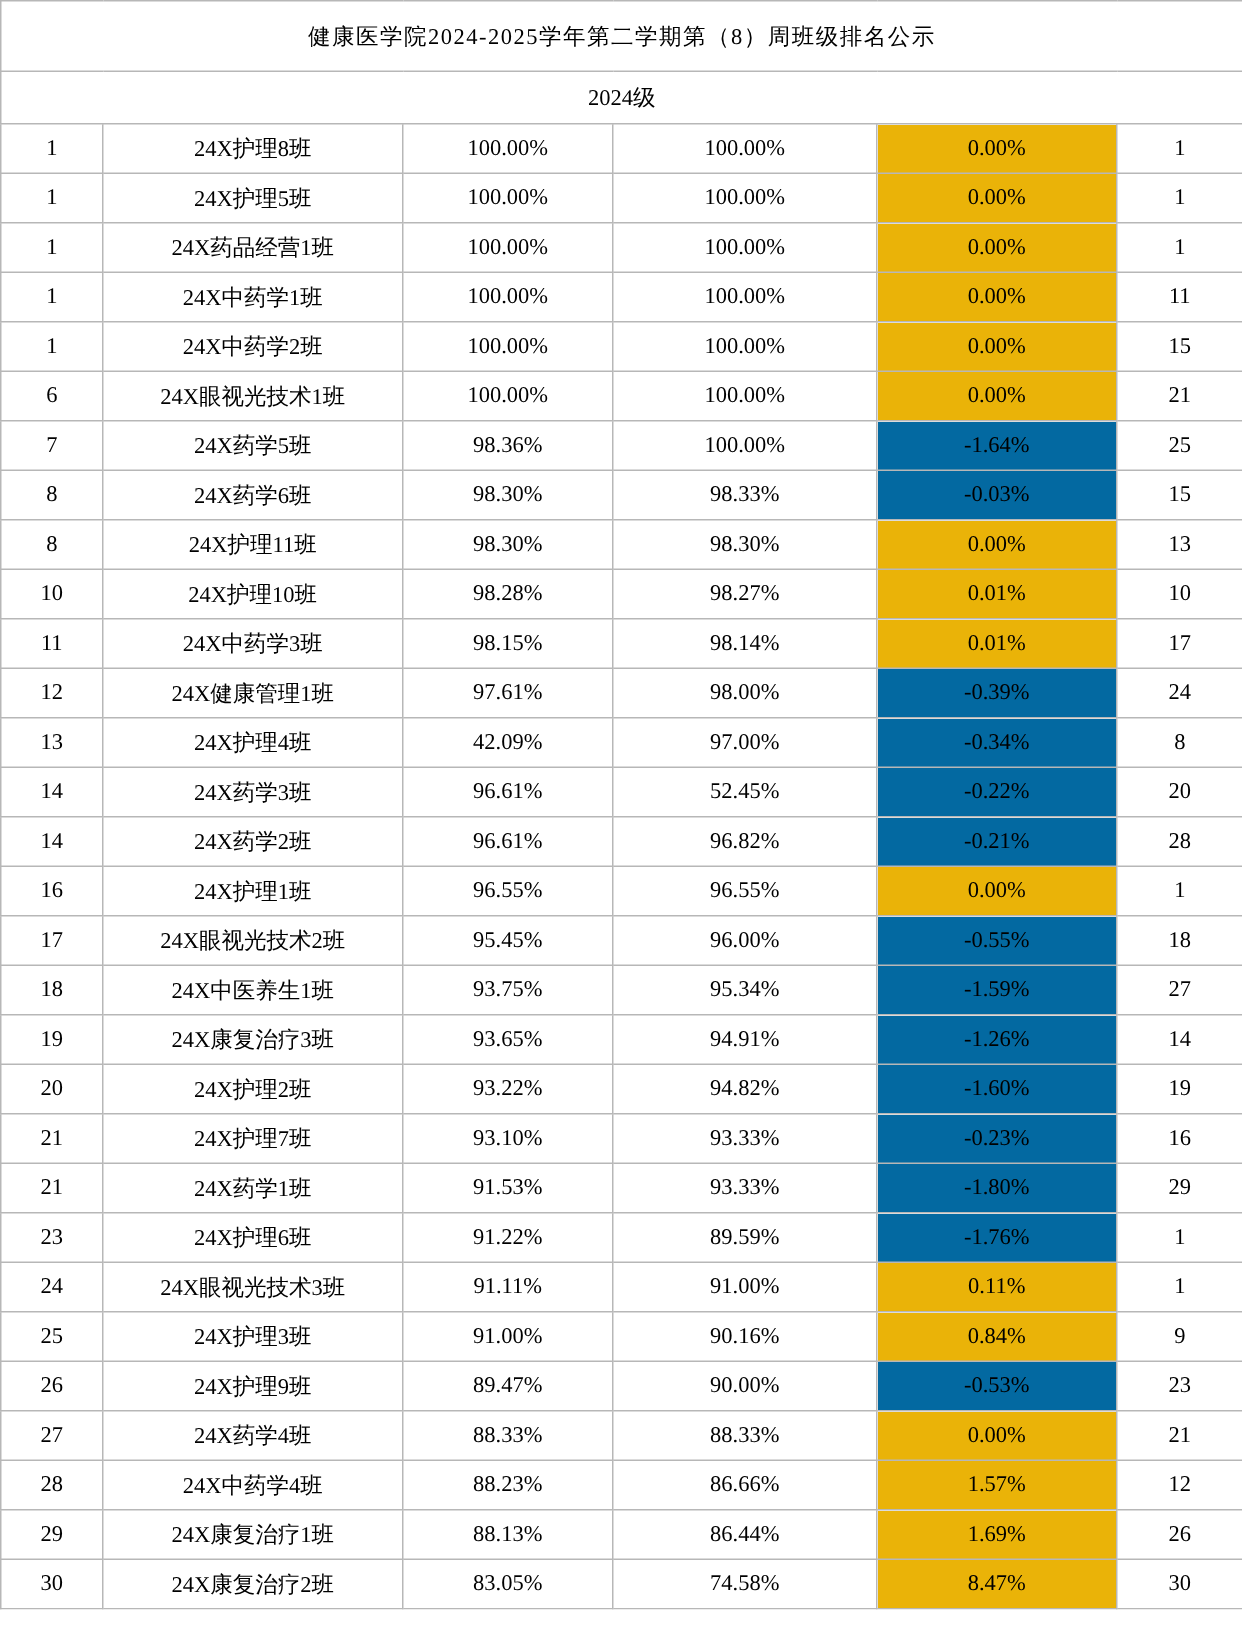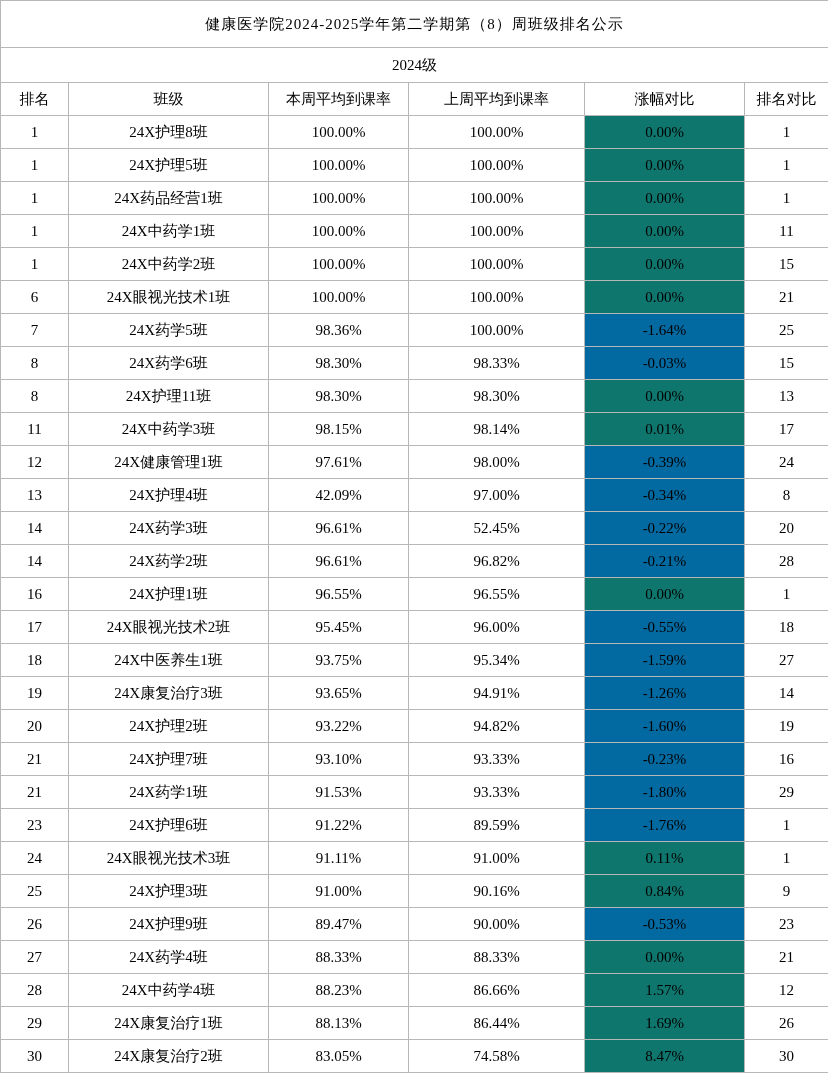--- a/index.html
+++ b/index.html
@@ -47,21 +47,21 @@
     margin-left: 16px;
   }
   .col-rank { width: 68px; }
   .col-class { width: 200px; }
   .col-this { width: 140px; }
   .col-last { width: 176px; }
   .col-delta { width: 160px; }
   .col-rankcmp { width: 84px; }
   .pct { font-family: "Liberation Serif", "DejaVu Serif", serif; font-size: 15px; }
   .cell-green {
-    background: #0f766e;
+    background: #eab308;
   }
   .cell-red {
     background: #0369a1;
   }
 </style>
 </head>
 <body>
 
 <div class="sheet">
   <table class="rank-table">
@@ -73,28 +73,20 @@
       <col class="col-delta">
       <col class="col-rankcmp">
     </colgroup>
     <tbody>
       <tr>
         <td class="title-cell" colspan="6">健康医学院2024-2025学年第二学期第（8）周班级排名公示</td>
       </tr>
       <tr>
         <td class="grade-cell" colspan="6">2024级</td>
       </tr>
-      <tr>
-        <td>排名</td>
-        <td>班级</td>
-        <td>本周平均到课率</td>
-        <td>上周平均到课率</td>
-        <td>涨幅对比</td>
-        <td>排名对比</td>
-      </tr>
     <tr>
           <td>1</td>
           <td>24X护理8班</td>
           <td class="pct">100.00%</td>
           <td class="pct">100.00%</td>
           <td class="pct cell-green">0.00%</td>
           <td>1</td>
         </tr>
         <tr>
           <td>1</td>
@@ -154,20 +146,28 @@
         </tr>
         <tr>
           <td>8</td>
           <td>24X护理11班</td>
           <td class="pct">98.30%</td>
           <td class="pct">98.30%</td>
           <td class="pct cell-green">0.00%</td>
           <td>13</td>
         </tr>
         <tr>
+          <td>10</td>
+          <td>24X护理10班</td>
+          <td class="pct">98.28%</td>
+          <td class="pct">98.27%</td>
+          <td class="pct cell-green">0.01%</td>
+          <td>10</td>
+        </tr>
+        <tr>
           <td>11</td>
           <td>24X中药学3班</td>
           <td class="pct">98.15%</td>
           <td class="pct">98.14%</td>
           <td class="pct cell-green">0.01%</td>
           <td>17</td>
         </tr>
         <tr>
           <td>12</td>
           <td>24X健康管理1班</td>

